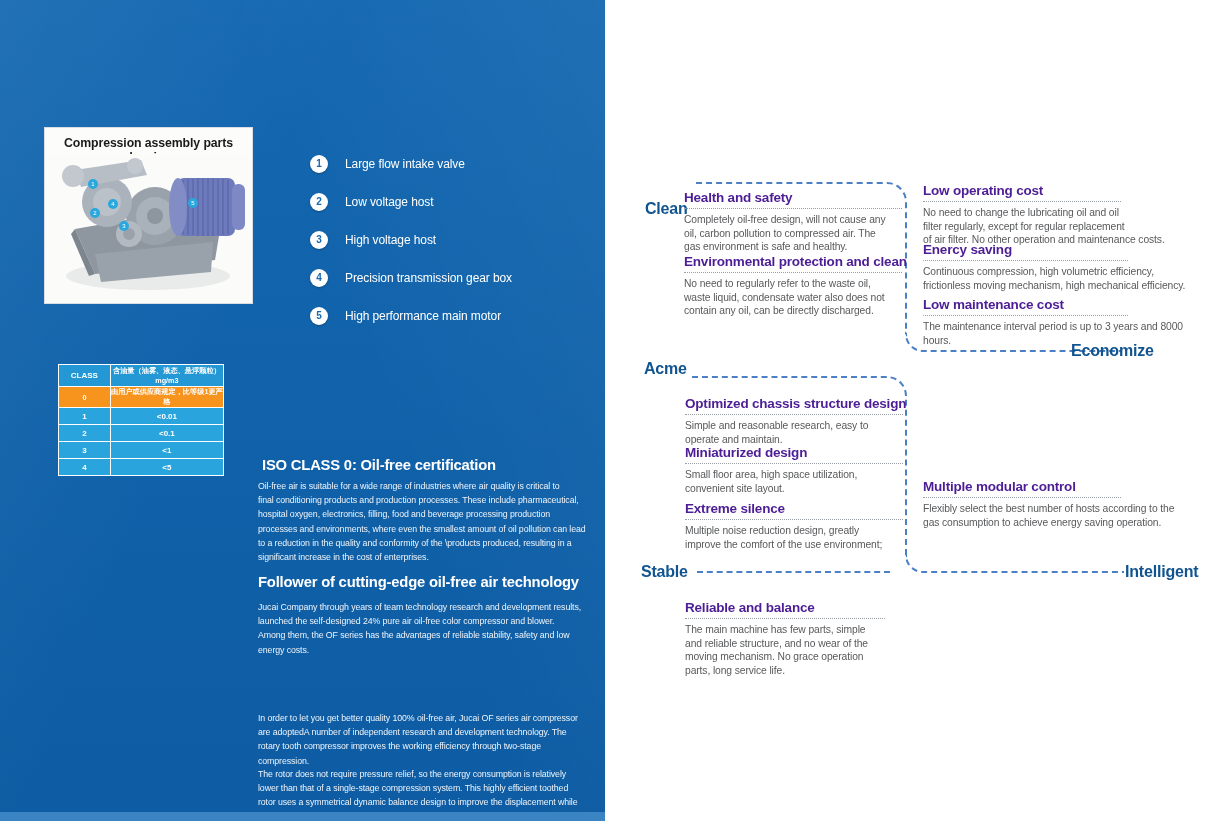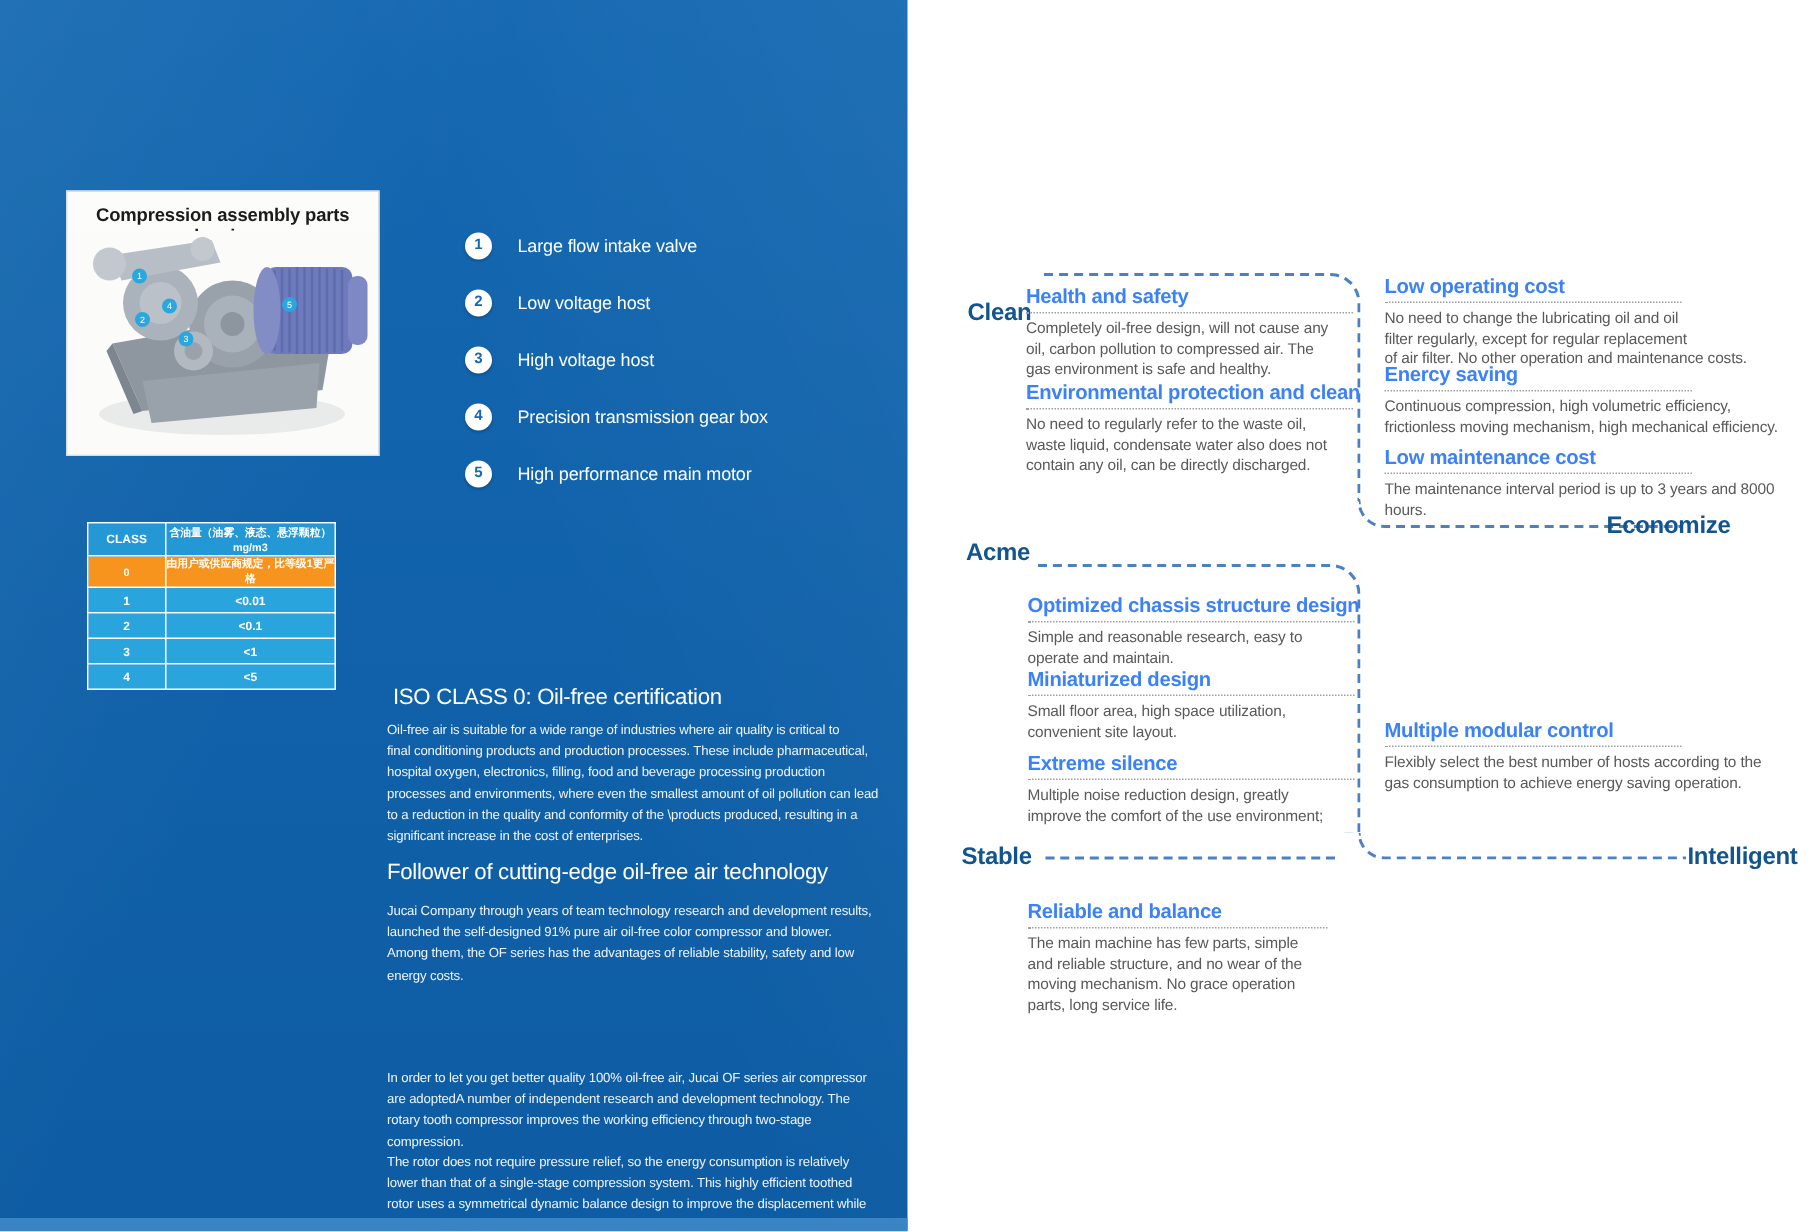--- a/index.html
+++ b/index.html
@@ -30,42 +30,42 @@
   .parts-list { position:absolute; left:310px; top:154px; }
   .part-row { display:flex; align-items:center; height:19px; margin-bottom:19px; }
   .num-circle {
     width:18px; height:18px; border-radius:50%; background:#ffffff;
     color:#1668b0; font-size:10px; font-weight:bold;
     display:flex; align-items:center; justify-content:center; flex:0 0 18px;
     box-shadow:0 1px 2px rgba(0,0,0,0.25);
   }
   .part-label { margin-left:17px; color:#ffffff; font-size:12px; letter-spacing:-0.1px; white-space:nowrap; }
 
-  .class-table { position:absolute; left:58px; top:348px; width:166px; border-collapse:collapse; }
+  .class-table { position:absolute; left:58px; top:364px; width:166px; border-collapse:collapse; }
   .class-table th, .class-table td {
     border:1px solid #ffffff; color:#ffffff; font-weight:bold; text-align:center; vertical-align:middle;
   }
   .class-table th { background:#2398d4; height:22px; font-size:8px; }
   .class-table th.hdr-cn { font-size:7.2px; }
   .class-table td { background:#2aa4dc; height:17px; font-size:8px; }
   .class-table tr.row-orange td { background:#f7941e; font-size:7.2px; }
   .class-table col.c1 { width:52px; } .class-table col.c2 { width:114px; }
 
-  .blue-h { position:absolute; color:#ffffff; font-weight:normal; font-size:14.8px; letter-spacing:-0.2px; white-space:pre-line; line-height:21px; }
+  .blue-h { position:absolute; color:#ffffff; font-weight:bold; font-size:14.8px; letter-spacing:-0.2px; white-space:pre-line; line-height:21px; }
   .blue-p { position:absolute; color:#eef4fa; font-size:8.8px; line-height:14.2px; letter-spacing:-0.1px; white-space:pre-line; width:352px; }
 
   
   .corner-label { position:absolute; color:#11548f; font-weight:bold; font-size:16px; letter-spacing:-0.2px; white-space:nowrap; }
 
   .dash-a { position:absolute; border-top:2px dashed #4c80c4; border-right:2px dashed #4c80c4; border-top-right-radius:20px; }
   .dash-b { position:absolute; border-left:2px dashed #4c80c4; border-bottom:2px dashed #4c80c4; border-bottom-left-radius:20px; }
   .dash-line { position:absolute; border-top:2px dashed #4c80c4; height:0; }
 
   .feature { position:absolute; }
-  .feature h3 { color:#3b82f6; font-size:13.5px; font-weight:bold; letter-spacing:-0.2px; white-space:nowrap; }
+  .feature h3 { color:#4c1d95; font-size:13.5px; font-weight:bold; letter-spacing:-0.2px; white-space:nowrap; }
   .feature .sep { border-top:1px dotted #9aa0a5; height:0; margin-top:3px; }
   .feature p { margin-top:4px; color:#58595b; font-size:10.3px; line-height:13.6px; letter-spacing:-0.1px; white-space:pre-line; }
 </style>
 </head>
 <body>
 
 <div class="page">
 
   <div class="left-panel">
 
@@ -176,21 +176,21 @@
     <div class="blue-h" style="left:262px; top:455px;">ISO CLASS 0: Oil-free certification</div>
     <div class="blue-p" style="left:258px; top:479px;">  Oil-free air is suitable for a wide range of industries where air quality is critical to
 final conditioning products and production processes. These include pharmaceutical,
 hospital oxygen, electronics, filling, food and beverage processing production
 processes and environments, where even the smallest amount of oil pollution can lead
 to a reduction in the quality and conformity of the \products produced, resulting in a
 significant increase in the cost of enterprises.</div>
 
     <div class="blue-h" style="left:258px; top:572px;">Follower of cutting-edge oil-free air technology</div>
     <div class="blue-p" style="left:258px; top:600px;">  Jucai Company through years of team technology research and development results,
-launched the self-designed 91% pure air oil-free color compressor and blower.
+launched the self-designed 24% pure air oil-free color compressor and blower.
 Among them, the OF series has the advantages of reliable stability, safety and low
 energy costs.</div>
 
     <div class="blue-p" style="left:258px; top:711px;">  In order to let you get better quality 100% oil-free air, Jucai OF series air compressor
  are adoptedA number of independent research and development technology. The
 rotary tooth compressor improves the working efficiency through two-stage
 compression.</div>
     <div class="blue-p" style="left:258px; top:767px;">  The rotor does not require pressure relief, so the energy consumption is relatively
 lower than that of a single-stage compression system. This highly efficient toothed
 rotor uses a symmetrical dynamic balance design to improve the displacement while

